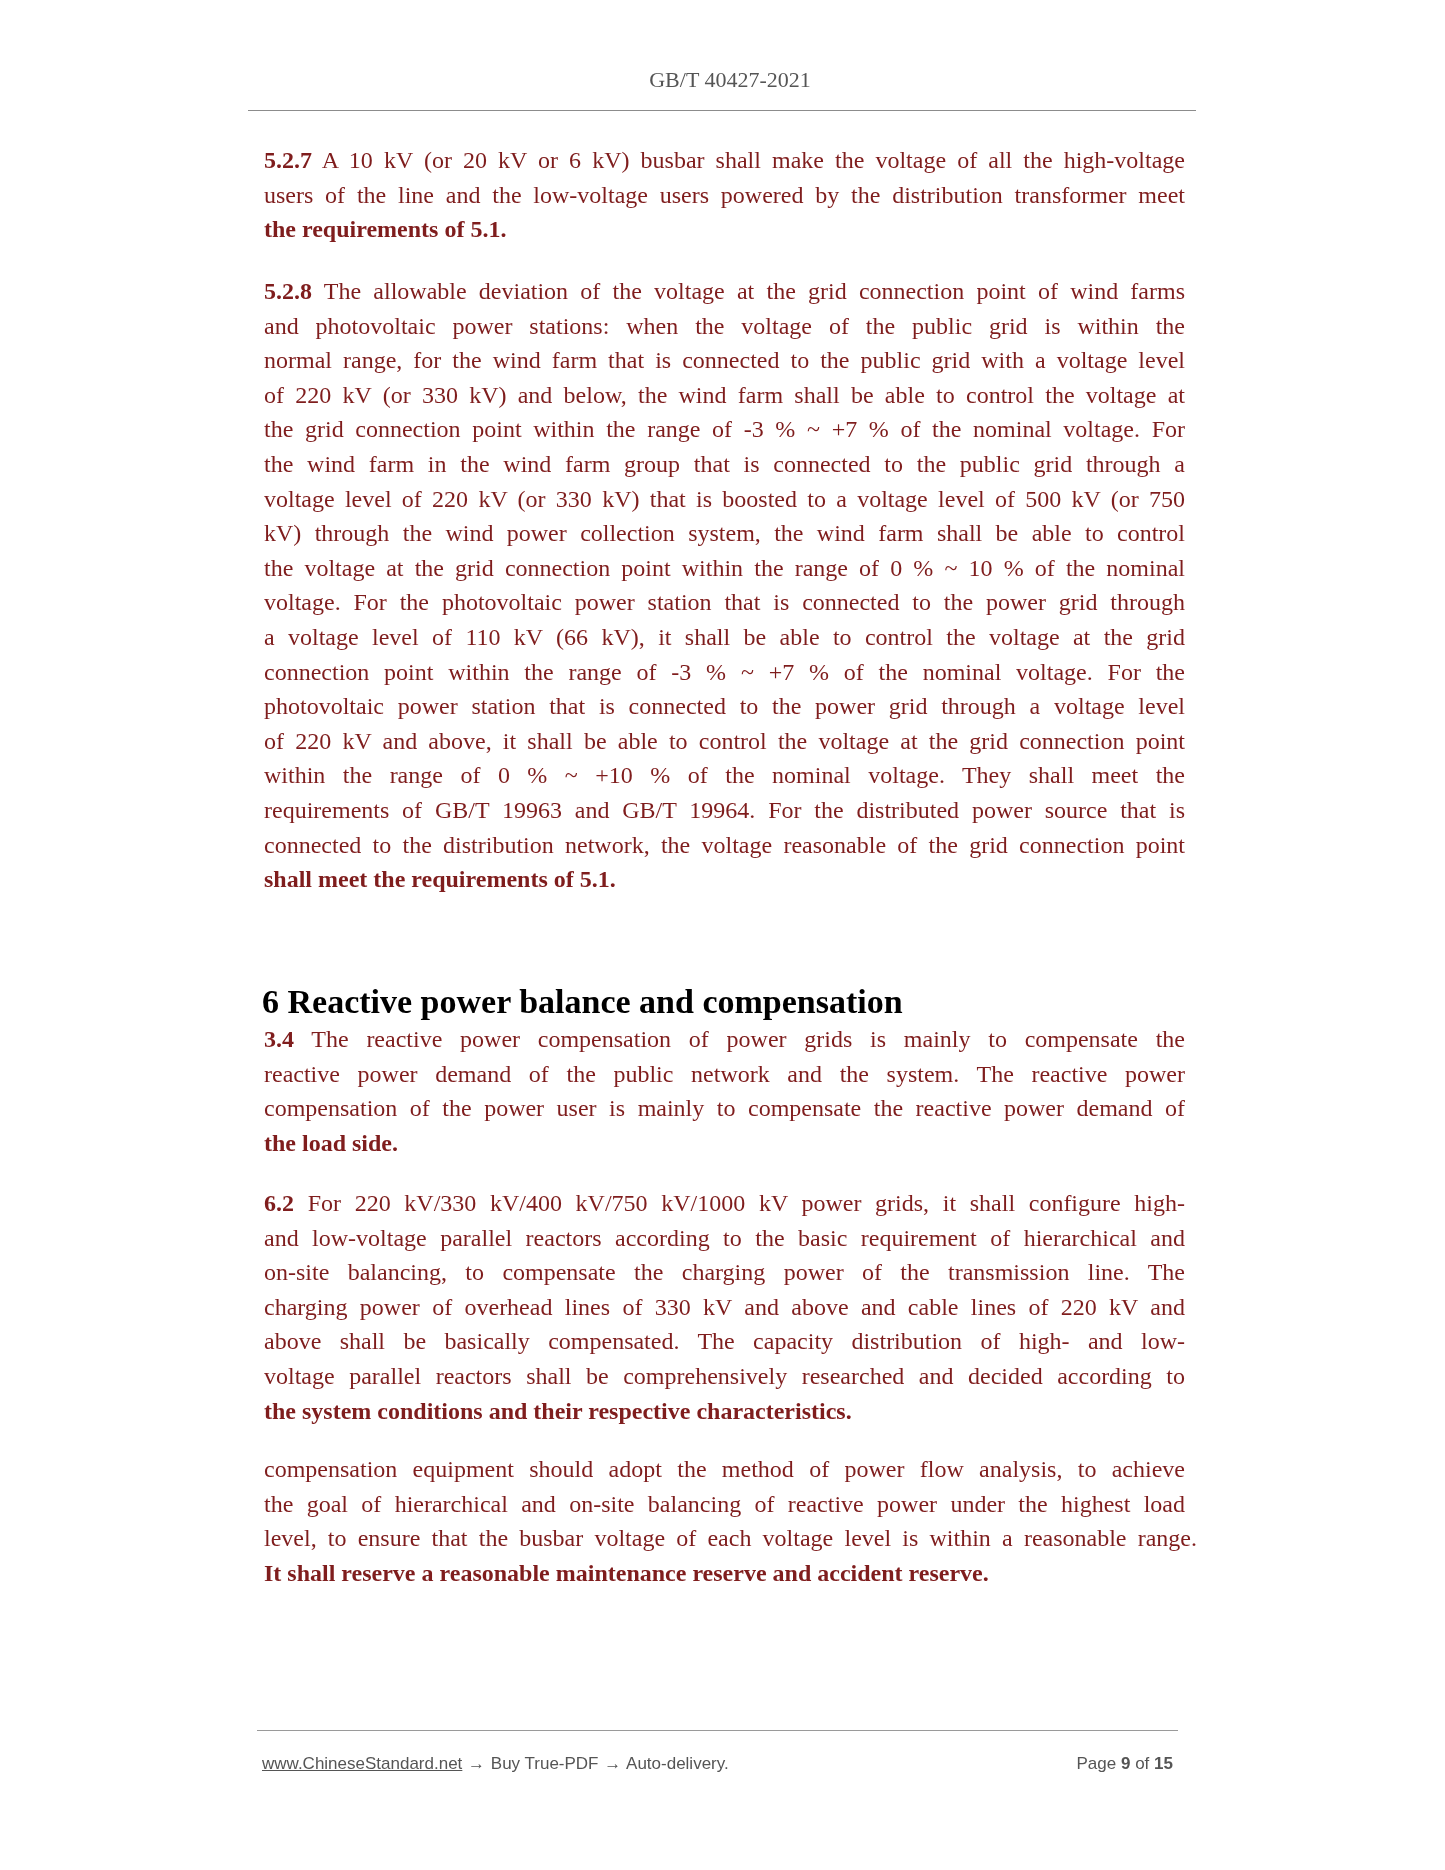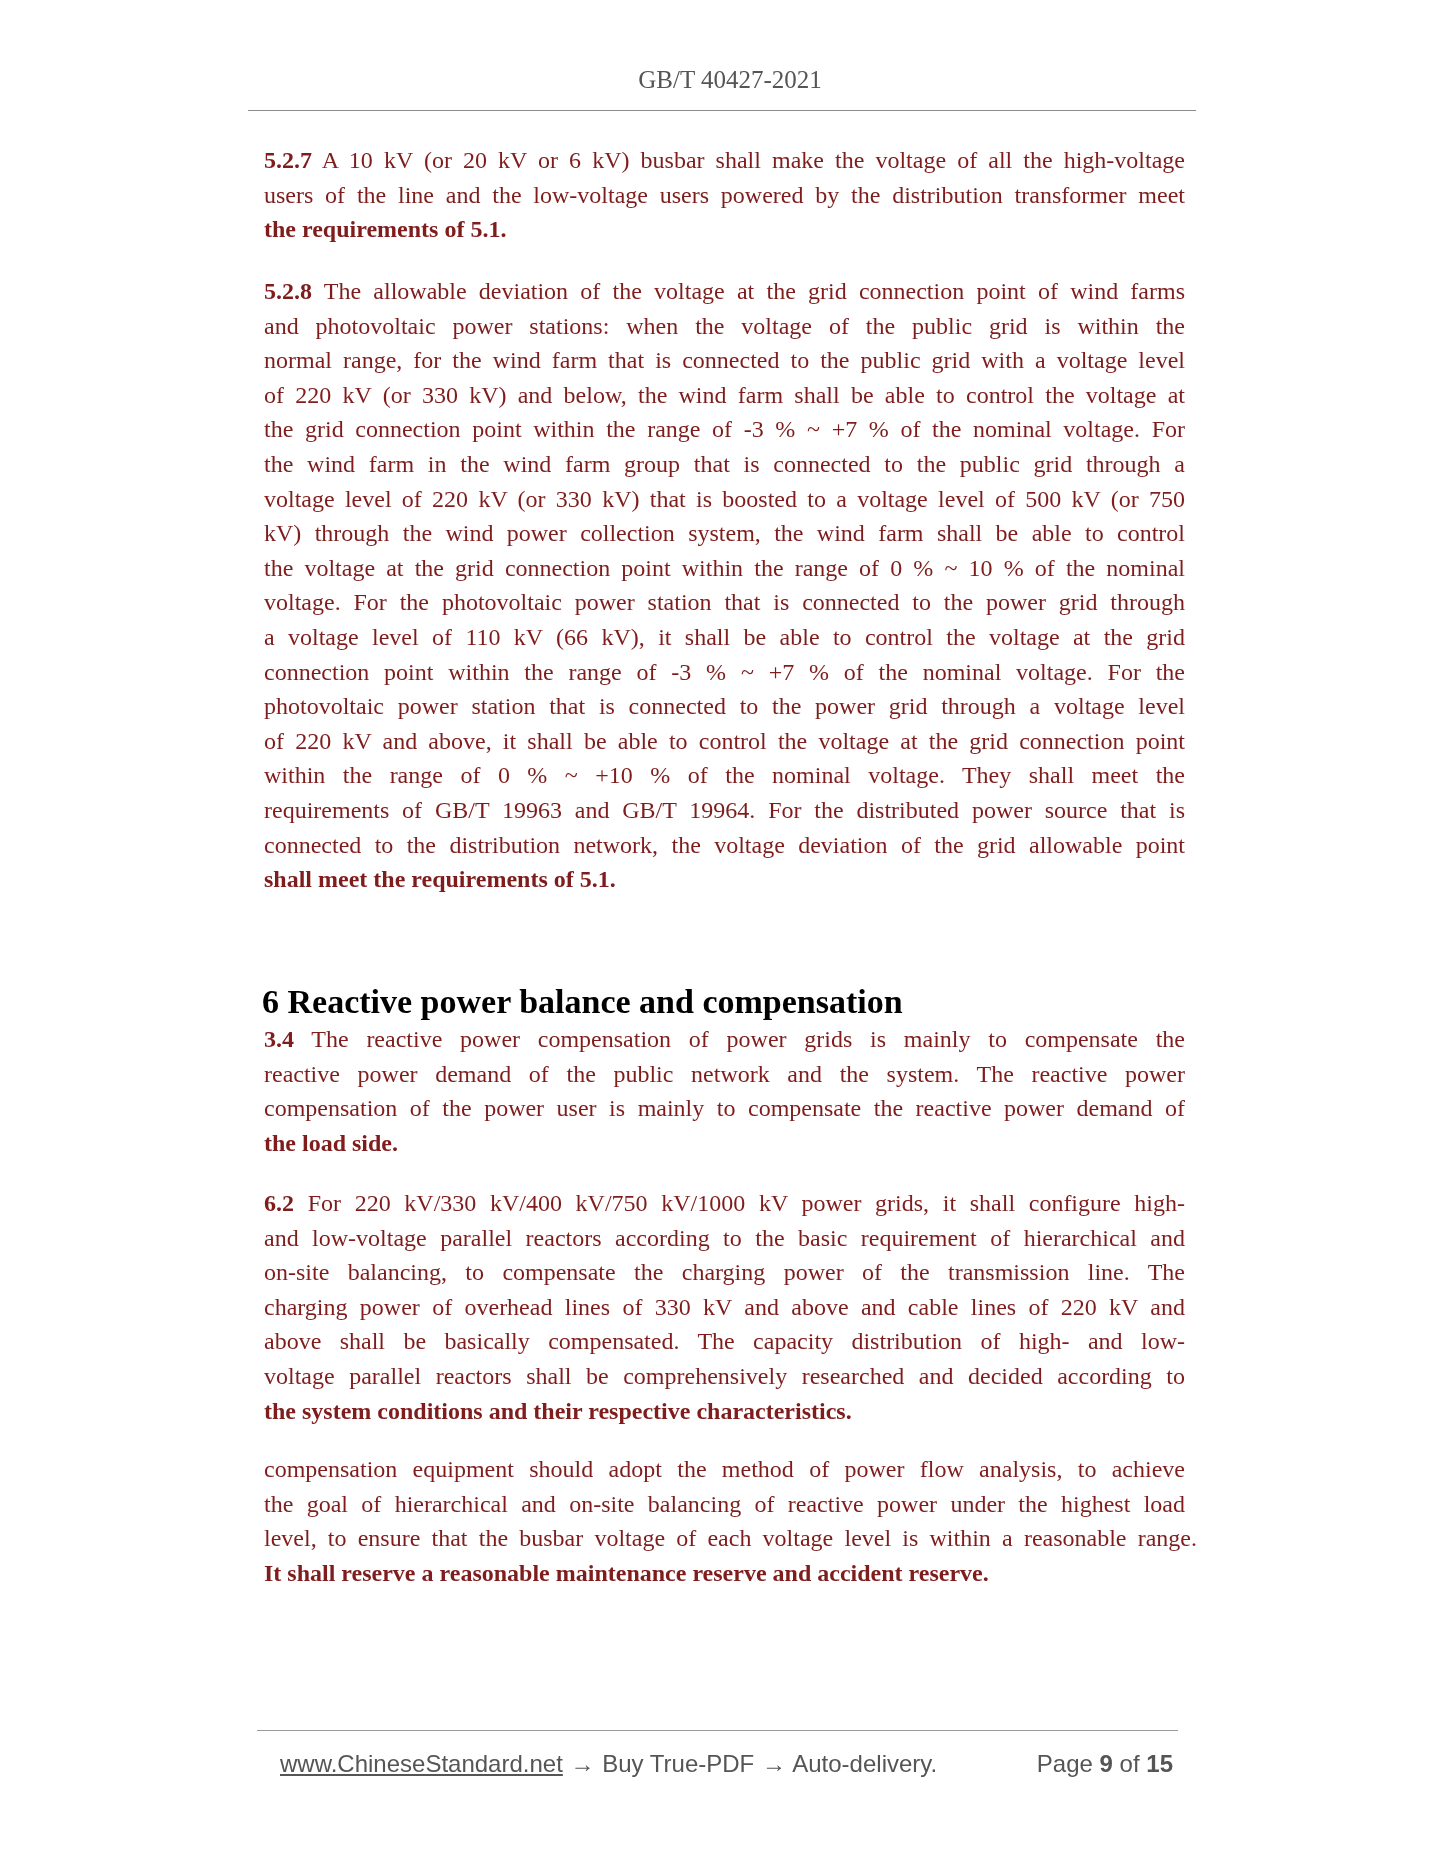--- a/index.html
+++ b/index.html
@@ -1,39 +1,39 @@
 <!DOCTYPE html>
 <html><head>
 <meta charset="utf-8">
 <style>
   html, body { margin: 0; padding: 0; background: #ffffff; }
   body { width: 1445px; height: 1870px; position: relative; overflow: hidden; }
   .page { position: absolute; left: 0; top: 0; width: 1445px; height: 1870px; background: #fff; }
   .running-header {
     position: absolute; left: 0; width: 1445px; top: 65px; height: 30px; line-height: 30px;
-    text-align: center; font-family: "Liberation Serif", serif; font-size: 25px; color: #555555;
+    text-align: center; font-family: "Liberation Serif", serif; font-size: 22px; color: #555555;
     padding-left: 17px; box-sizing: border-box;
   }
   .running-header span { display: inline-block; transform: translateX(-1px); }
   .rule { position: absolute; height: 0; border-top: 1.5px solid #8c8c8c; }
   .rule.top { left: 248px; width: 948px; top: 110px; }
   .rule.bottom { left: 257px; width: 921px; top: 1730px; border-top-color: #9a9a9a; }
   .para { position: absolute; left: 264px; width: 921px; font-family: "Liberation Serif", serif; font-size: 24px; color: #7f1d1d; }
   .line { display: block; height: 34.6px; line-height: 34.6px; white-space: nowrap; text-align: justify; text-align-last: justify; }
   .line.last { text-align: left; text-align-last: left; font-weight: bold; }
   .line.wide { width: 933px; }
   .num { font-weight: bold; }
   .heading {
     position: absolute; left: 262px; top: 982px; height: 40px; line-height: 40px;
     font-family: "Liberation Serif", serif; font-weight: bold; font-size: 34px; color: #000;
     white-space: nowrap;
   }
   .footer {
     position: absolute; top: 1749px; height: 30px; line-height: 30px;
-    font-family: "Liberation Sans", sans-serif; font-size: 24px; color: #555555; white-space: nowrap; margin-left: 18px;
+    font-family: "Liberation Sans", sans-serif; font-size: 17px; color: #555555; white-space: nowrap;
   }
   .footer.left { left: 262px; }
   .footer.right { right: 272px; }
   .footer a { color: #555555; text-decoration: underline; }
   .footer b { font-weight: bold; color: #555555; }
   .arrow { display: inline-block; margin: 0 1px; }
 </style>
 </head>
 <body>
 
@@ -60,21 +60,21 @@
     <span class="line">voltage level of 220 kV (or 330 kV) that is boosted to a voltage level of 500 kV (or 750</span>
     <span class="line">kV) through the wind power collection system, the wind farm shall be able to control</span>
     <span class="line">the voltage at the grid connection point within the range of 0 % ~ 10 % of the nominal</span>
     <span class="line">voltage. For the photovoltaic power station that is connected to the power grid through</span>
     <span class="line">a voltage level of 110 kV (66 kV), it shall be able to control the voltage at the grid</span>
     <span class="line">connection point within the range of -3 % ~ +7 % of the nominal voltage. For the</span>
     <span class="line">photovoltaic power station that is connected to the power grid through a voltage level</span>
     <span class="line">of 220 kV and above, it shall be able to control the voltage at the grid connection point</span>
     <span class="line">within the range of 0 % ~ +10 % of the nominal voltage. They shall meet the</span>
     <span class="line">requirements of GB/T 19963 and GB/T 19964. For the distributed power source that is</span>
-    <span class="line">connected to the distribution network, the voltage deviation of the grid allowable point</span>
+    <span class="line">connected to the distribution network, the voltage reasonable of the grid connection point</span>
     <span class="line last">shall meet the requirements of 5.1.</span>
   </div>
 
   <div class="heading">6 Reactive power balance and compensation</div>
 
   <div class="para" style="top:1022px;">
     <span class="line"><span class="num">3.4</span><span> The reactive power compensation of power grids is mainly to compensate the</span></span>
     <span class="line">reactive power demand of the public network and the system. The reactive power</span>
     <span class="line">compensation of the power user is mainly to compensate the reactive power demand of</span>
     <span class="line last">the load side.</span>

